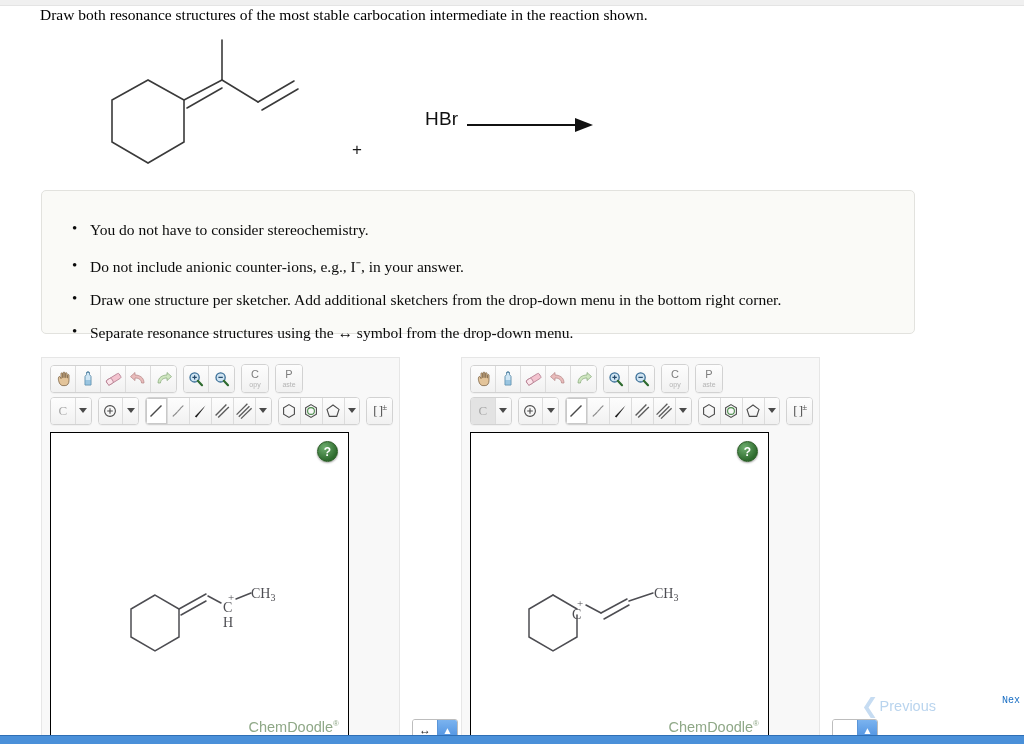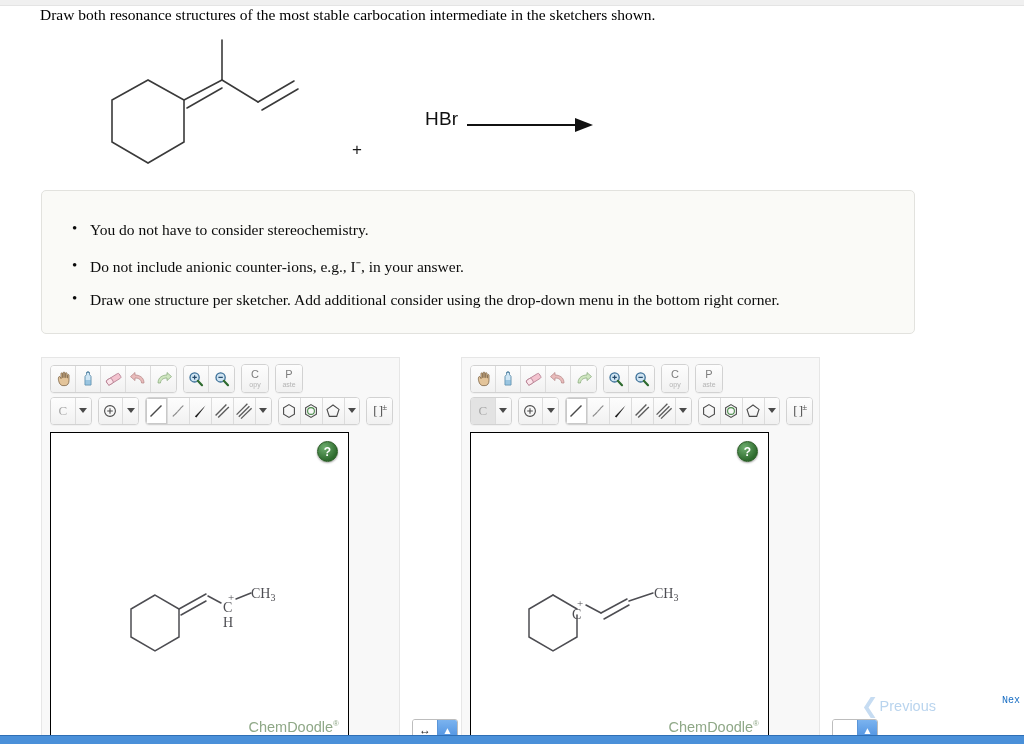--- a/index.html
+++ b/index.html
@@ -294,21 +294,21 @@
     height: 8px;
     background: #4a90d9;
     border-top: 1px solid #2f6fb5;
   }
 </style>
 </head>
 <body>
 
 <div class="top-strip"></div>
 
-<div class="question-title">Draw both resonance structures of the most stable carbocation intermediate in the sketchers shown.</div>
+<div class="question-title">Draw both resonance structures of the most stable carbocation intermediate in the reaction shown.</div>
 
 <div class="reaction">
   <svg class="rxn-svg" width="560" height="150" viewBox="0 0 560 150">
     <g stroke="#3a3a3a" stroke-width="1.6" fill="none" stroke-linecap="round">
 
       <path d="M108,48 L72,68 L72,110 L108,131 L144,110 L144,68 Z"></path>
 
       <line x1="144" y1="68" x2="182" y2="48"></line>
       <line x1="147" y1="76" x2="182" y2="56"></line>
 
@@ -325,21 +325,22 @@
   <svg style="position:absolute;left:425px;top:80px;" width="130" height="26">
     <line x1="2" y1="13" x2="110" y2="13" stroke="#111" stroke-width="1.8"></line>
     <polygon points="110,6 128,13 110,20" fill="#111"></polygon>
   </svg>
 </div>
 
 <div class="instructions">
   <ul>
     <li>You do not have to consider stereochemistry.</li>
     <li>Do not include anionic counter-ions, e.g., I⁻, in your answer.</li>
-    <li>Draw one structure per sketcher. Add additional consider using the drop-down menu in the bottom right corner.</li>
+    <li>Draw one structure per sketcher. Add additional sketchers from the drop-down menu in the bottom right corner.</li>
+    <li>Separate resonance structures using the ↔ symbol from the drop-down menu.</li>
   </ul>
 </div>
 
 <div class="sketcher" id="sketcher-1">
 
   <div class="toolbar-row row1">
     <div class="tgroup">
       <div class="tbtn">
         <svg width="15" height="16" viewBox="0 0 15 16">
           <path d="M4 13 C2 10 2 6 3.2 5.6 C4.2 5.3 4.6 6.6 5 7.6 L5 2.6 C5 1.6 6.6 1.6 6.6 2.6 L6.6 6.6 L7.2 6.6 L7.2 1.8 C7.2 0.8 8.8 0.8 8.8 1.8 L8.8 6.6 L9.4 6.6 L9.4 2.4 C9.4 1.5 11 1.5 11 2.4 L11 6.8 L11.6 6.8 L11.6 4.2 C11.6 3.3 13 3.3 13 4.2 L13 9.6 C13 12.6 11.4 14.6 9.2 14.6 L7 14.6 C5.8 14.6 4.8 14 4 13 Z" fill="#e3c49a" stroke="#6d5334" stroke-width=".7" stroke-linejoin="round"></path>

